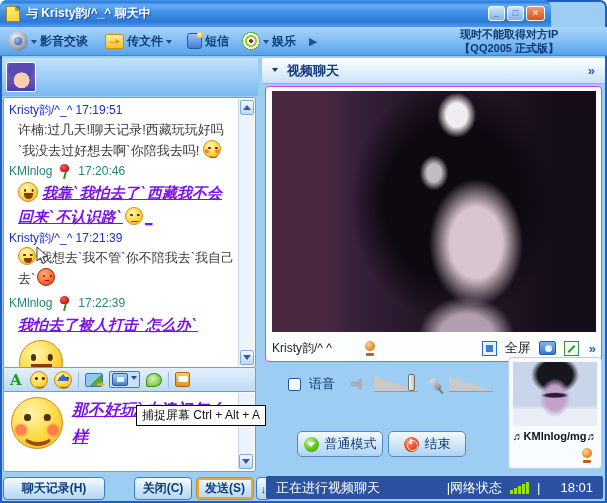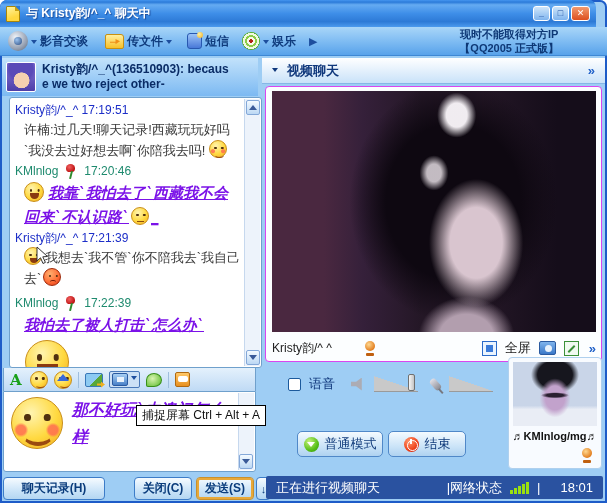--- a/index.html
+++ b/index.html
@@ -2,21 +2,21 @@
 <html><head>
 <meta charset="utf-8">
 <style>
   *{margin:0;padding:0;box-sizing:border-box}
   html,body{width:607px;height:503px}
   body{font-family:"Liberation Sans","DejaVu Sans",sans-serif}
   #win{position:relative;width:607px;height:503px;background:#9ECDF4;overflow:hidden;
        border-radius:7px 7px 0 0;box-shadow:inset 0 0 0 2px #1E5CC8}
 
   
-  .titlebar{position:absolute;left:0;top:0;width:596px;height:27px;
+  .titlebar{position:absolute;left:0;top:0;width:551px;height:27px;
     background:linear-gradient(180deg,#4596F0 0%,#2B7BD9 8%,#65ABF2 18%,#3E8EE8 50%,#2D7AD6 80%,#4B9AEE 100%);
     display:flex;align-items:center;padding:0 6px;border-radius:7px 7px 0 0}
   .note-ic{width:14px;height:16px;background:linear-gradient(160deg,#FFF4A0,#FFD840 70%);border:1px solid #A88508;
     border-radius:1px;position:relative;margin-right:6px}
   .note-ic::after{content:"";position:absolute;right:-1px;top:-1px;border-style:solid;border-width:0 5px 5px 0;
     border-color:transparent #2B7BD9 #C8A010 transparent}
   .title-txt{color:#fff;font-weight:bold;font-size:12px;text-shadow:1px 1px 1px #1A4C9C;flex:1}
   .winbtn{width:17px;height:15px;border:1px solid #fff;border-radius:3px;margin-left:2px;
     background:linear-gradient(180deg,#CFE6FA,#7FB4EE);display:flex;align-items:center;justify-content:center;
     font-size:9px;color:#1A4C9C;font-weight:bold;line-height:1}
@@ -49,21 +49,21 @@
   .banner{position:absolute;left:2px;top:58px;width:256px;height:38px;
     background:linear-gradient(180deg,#C2E2FB,#7CB9F2);display:flex;align-items:center;padding:2px}
   .avatar{width:30px;height:30px;border:1px solid #fff;border-radius:2px;margin:0 6px 0 2px;
     background:
       radial-gradient(circle at 52% 62%,#F6D0B0 0 34%,rgba(246,208,176,0) 36%),
       radial-gradient(circle at 50% 20%,#5A4AB8 0 45%,rgba(90,74,184,0) 60%),
       linear-gradient(180deg,#8A7AD8,#4E3EA8)}
   .banner-txt{color:#0A2C66;font-size:12px;line-height:15px;font-weight:bold}
 
   
-  .chatbox{position:absolute;left:9px;top:97px;width:253px;height:271px;background:#fff;
+  .chatbox{position:absolute;left:3px;top:97px;width:253px;height:271px;background:#fff;
     border:1px solid #6FA0CC;border-radius:3px;overflow:hidden;padding:3px 21px 0 5px}
   .meta-peer{color:#1C2EC8;font-size:12px;line-height:18px}
   .meta-self{color:#1E8A6E;font-size:12px;line-height:20px;display:flex;align-items:center;gap:7px}
   .msg{color:#3A3A3A;font-size:13px;line-height:21px;padding-left:9px}
   .msg-purple{color:#7B12E8;font-size:15px;font-weight:bold;font-style:italic;text-decoration:underline;
     font-family:"DejaVu Serif","Liberation Serif",serif;line-height:24px;padding-left:9px}
   .rose{display:inline-block;width:12px;height:15px;position:relative;vertical-align:-2px}
   .rose::before{content:"";position:absolute;left:1px;top:0;width:9px;height:8px;border-radius:50% 50% 42% 42%;
     background:radial-gradient(circle at 38% 38%,#F26060,#BE1414 72%)}
   .rose::after{content:"";position:absolute;left:5px;top:7px;width:2px;height:8px;background:#2E8B2E;transform:rotate(14deg)}
@@ -247,24 +247,20 @@
     </span>
     <span class="tb-more">▶</span>
     <span class="tb-status">
       <span style="display:block">现时不能取得对方IP</span>
       <span style="display:block">【QQ2005 正式版】</span>
     </span>
   </div>
 
   <div class="banner">
     <span class="avatar"></span>
-    <span class="banner-txt">
-      <span style="display:block">Kristy韵/^_^(136510903): becaus</span>
-      <span style="display:block">e we two reject other-</span>
-    </span>
   </div>
 
   <div class="chatbox">
     <div class="meta-peer">Kristy韵/^_^ 17:19:51</div>
     <div class="msg">许楠:过几天!聊天记录!西藏玩玩好吗</div>
     <div class="msg">
       <span>`我没去过好想去啊`你陪我去吗!</span>
       <span class="fc fc-shy s18"></span>
     </div>
     <div class="meta-self">

